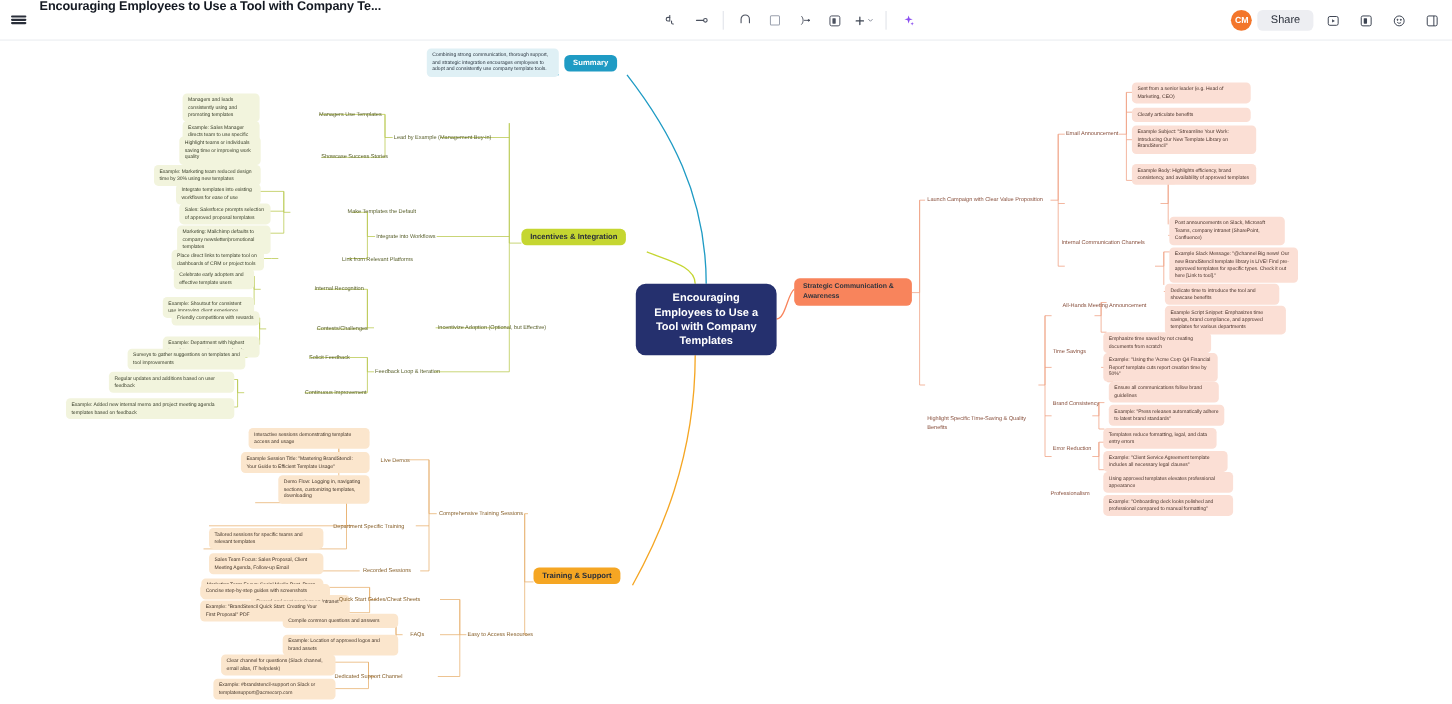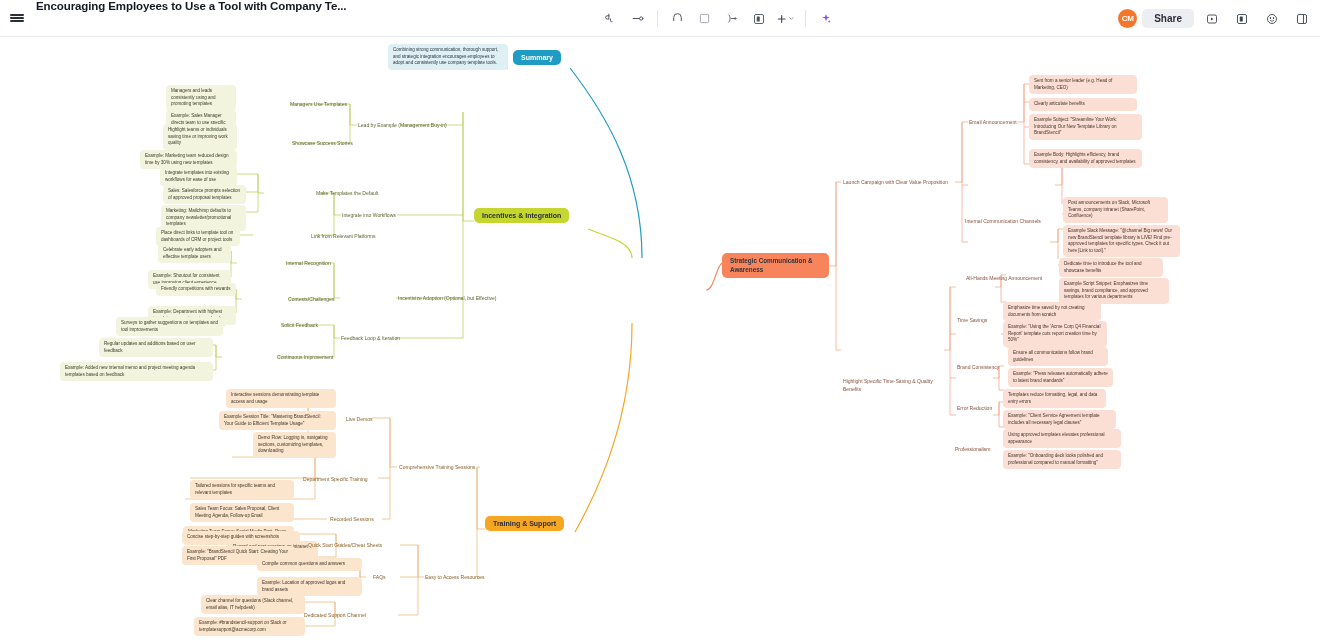--- a/index.html
+++ b/index.html
@@ -41,21 +41,21 @@
     position:absolute; right:6px; top:0; height:37px;
     display:flex; align-items:center; gap:5px;
   }
   #avatar{
     width:19px; height:19px; border-radius:50%;
     background:#f3762b; color:#fff; font-size:8px; font-weight:bold;
     display:flex; align-items:center; justify-content:center; letter-spacing:-0.2px;
   }
   #share-btn{
     background:#edeef2; border-radius:5px; padding:4px 12px;
-    font-size:10px; font-weight:bold; color:#2b303b; cursor:pointer;
+    font-size:10px; font-weight:normal; color:#2b303b; cursor:pointer;
   }
 
   
   #canvas{
     position:absolute; left:0; top:37px; width:1320px; height:603px;
     background:#ffffff; overflow:hidden;
   }
   #wires{ position:absolute; left:0; top:0; width:1320px; height:603px; }
 
   
@@ -332,20 +332,21 @@
         <path d="M1007,310 L1012,310"></path>
     <path d="M993,341 L999,341 L999,329 L999,353"></path>
     <path d="M999,329 L1004,329"></path>
         <path d="M999,353 L1004,353"></path>
     <path d="M993,378 L999,378 L999,365 L999,390"></path>
     <path d="M999,365 L1004,365"></path>
         <path d="M999,390 L1004,390"></path>
   </g>
 </svg>
 
+<div id="root">Encouraging Employees to Use a Tool with Company Templates</div>
 
 <div class="branch" id="b-summary">Summary</div>
 <div class="branch" id="b-incentives">Incentives &amp; Integration</div>
 <div class="branch" id="b-training">Training &amp; Support</div>
 <div class="branch" id="b-strategic">Strategic Communication &amp; Awareness</div>
 
 <div class="node teal" style="left:388px; top:7px; width:120px;">Combining strong communication, thorough support, and strategic integration encourages employees to adopt and consistently use company template tools.</div>
 
 <div class="node lbl lim" style="left:358px; top:85px;">Lead by Example (Management Buy-in)</div>
 <div class="node lbl lim" style="left:290px; top:64px;">Managers Use Templates</div>

